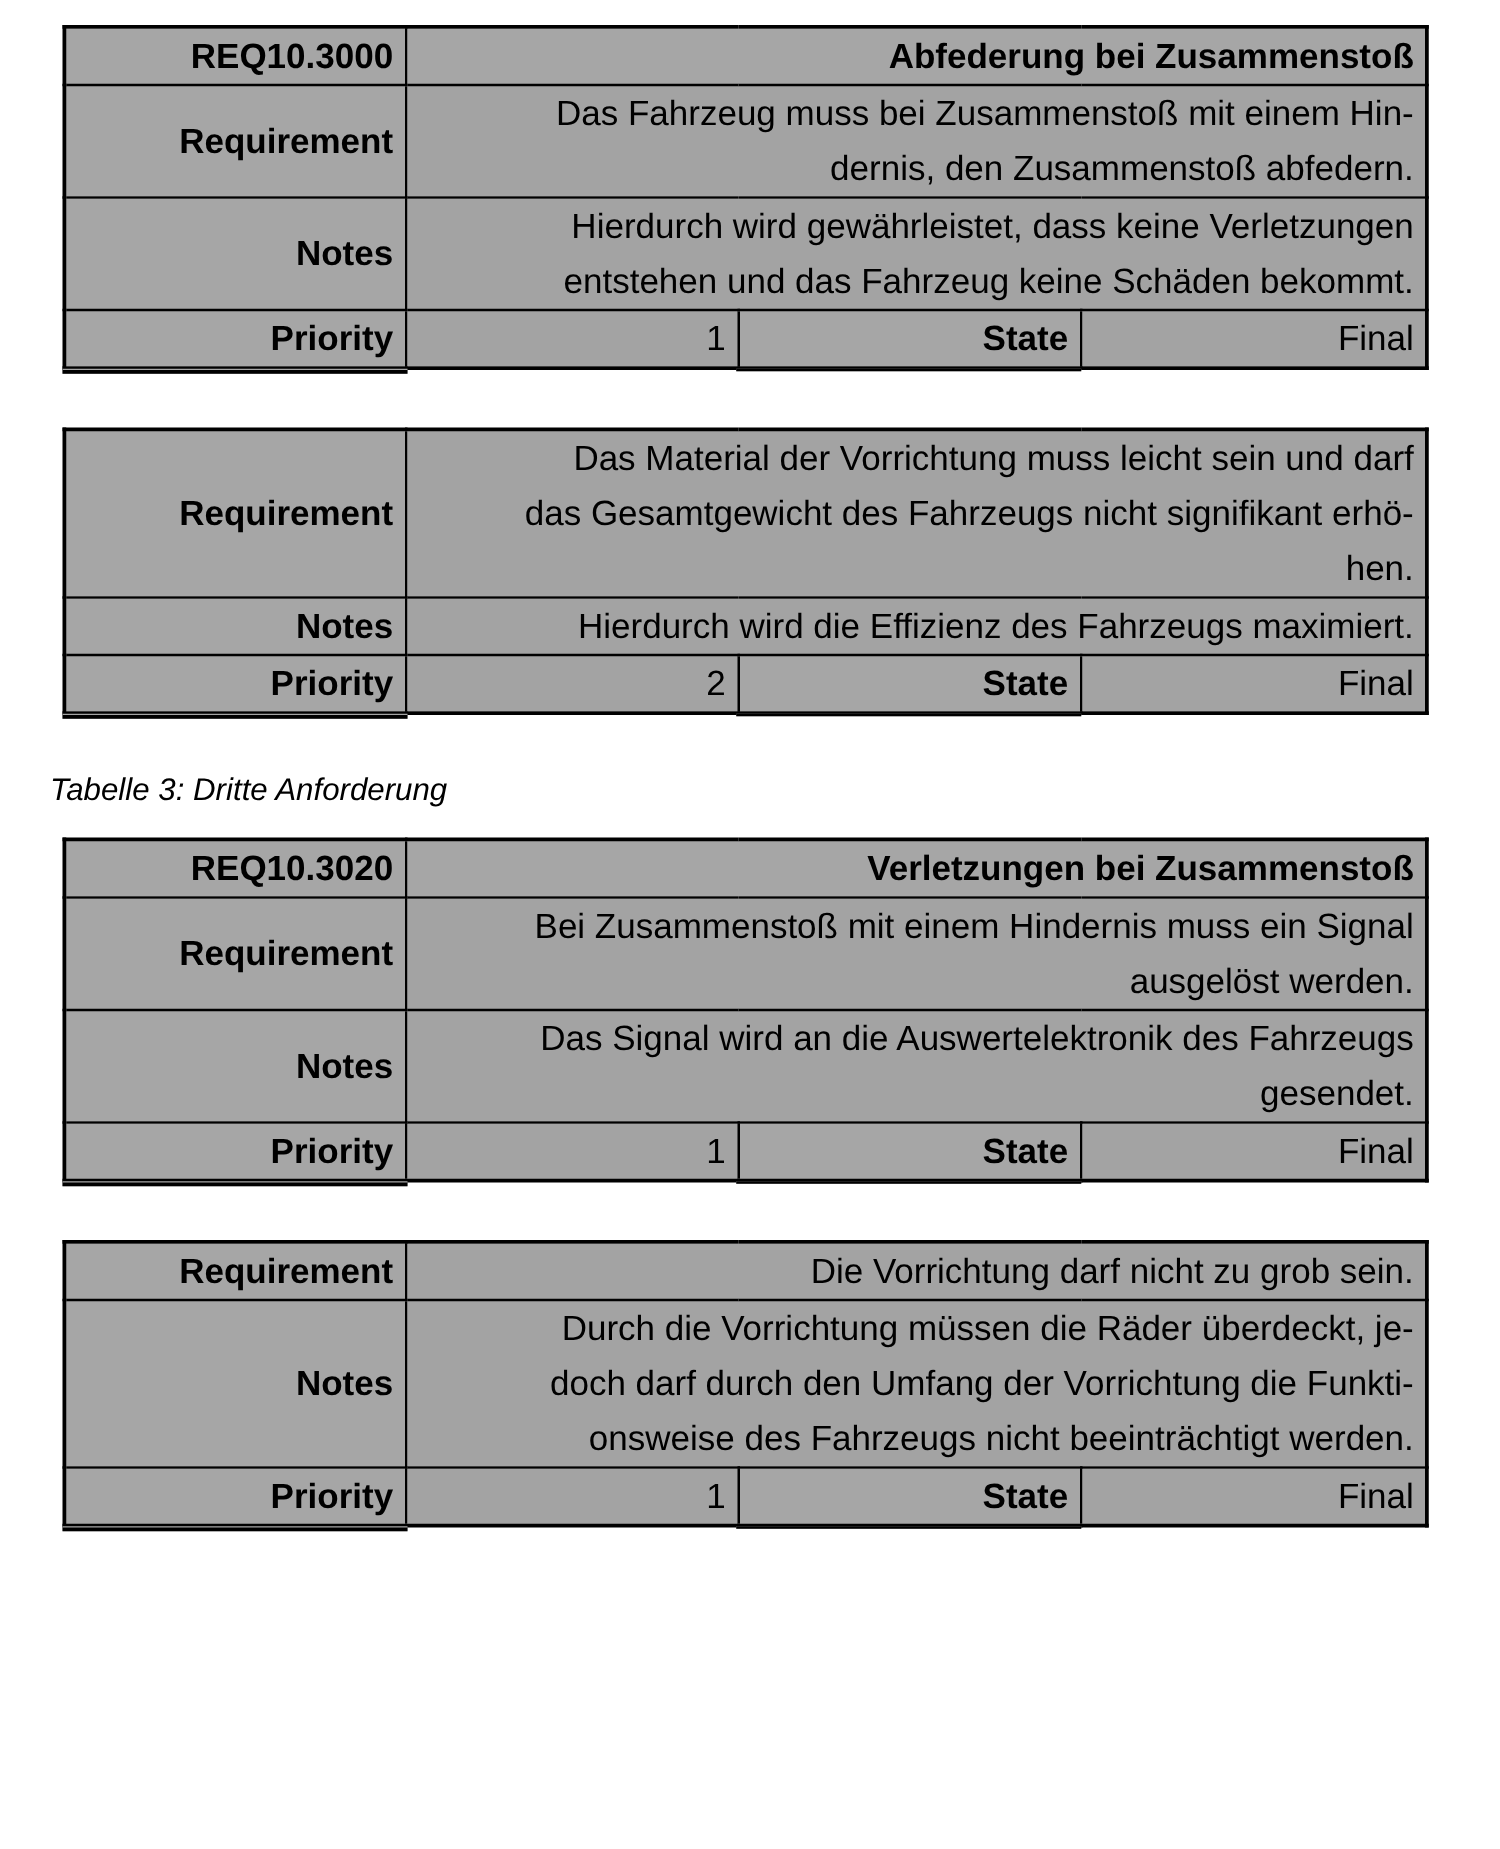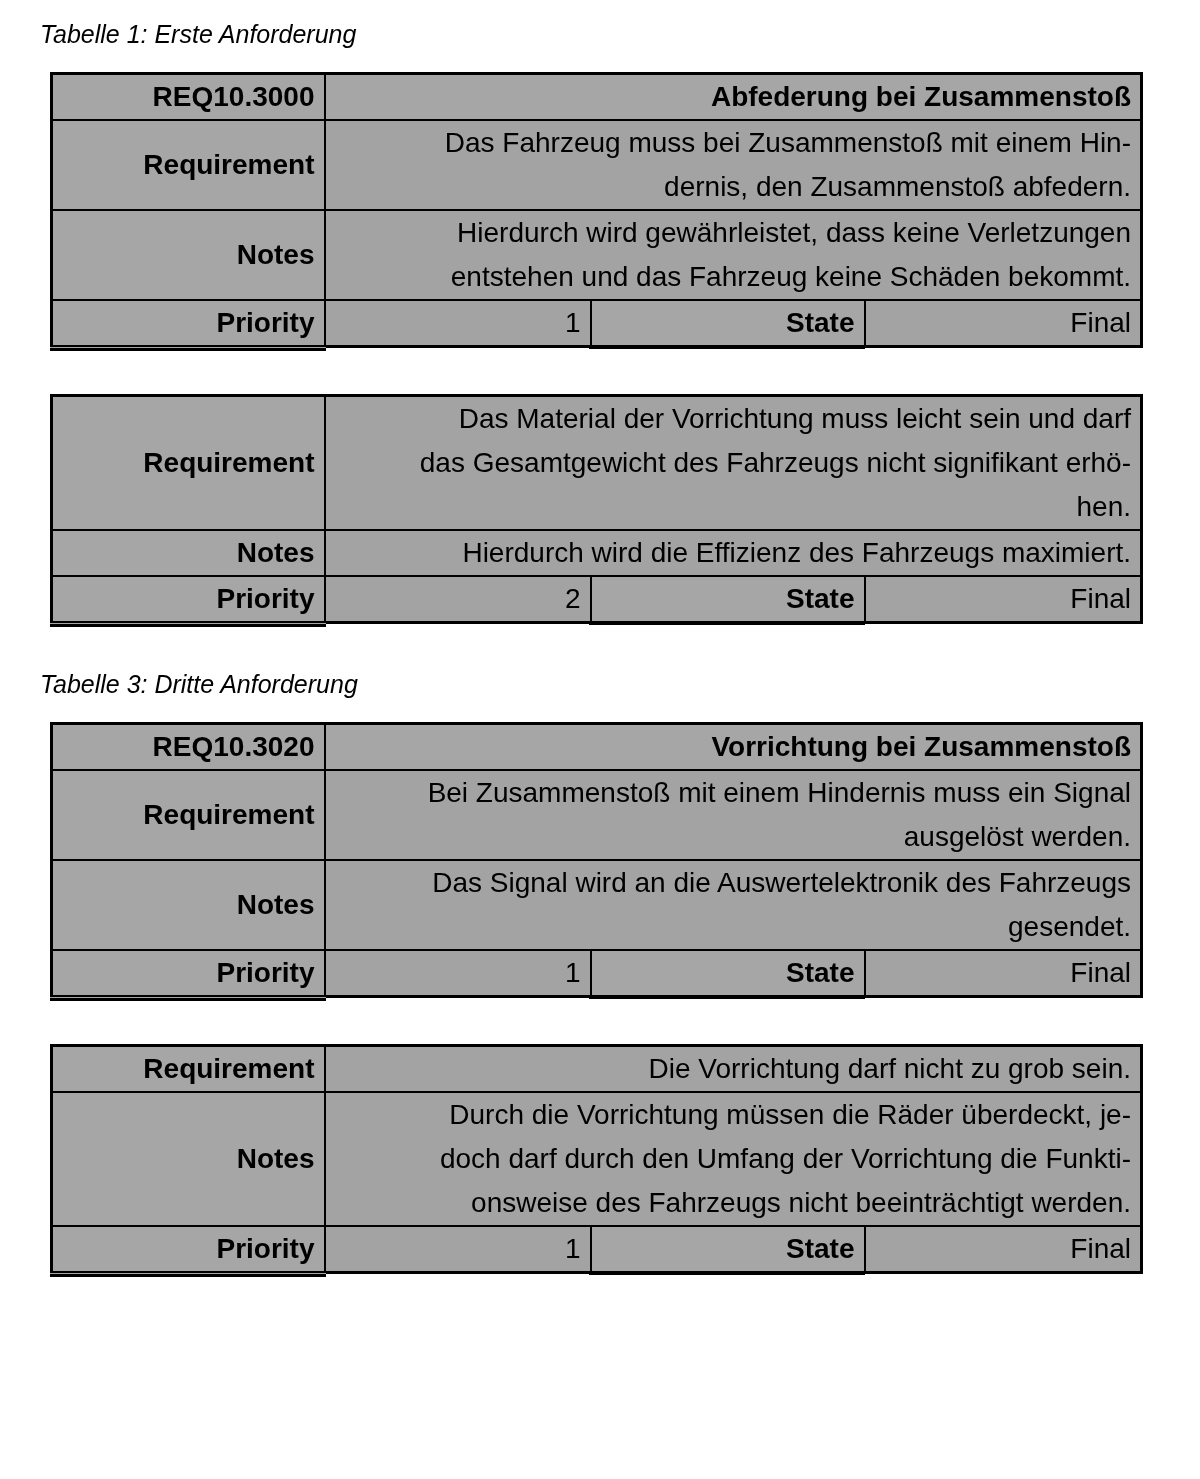--- a/index.html
+++ b/index.html
@@ -79,21 +79,20 @@
     height:2px;
     border-bottom-width:2px;
   }
 </style>
 </head>
 <body>
 
 <div class="page">
 
   <section class="req-section">
-    <p class="caption">Tabelle 1: Erste Anforderung</p>
     <div class="twrap">
       <table class="req-table">
         <colgroup>
             <col style="width:273px">
             <col style="width:266px">
             <col style="width:274px">
             <col style="width:277px">
           </colgroup>
         <tbody>
         <tr>
@@ -162,21 +161,21 @@
       <table class="req-table">
         <colgroup>
             <col style="width:273px">
             <col style="width:266px">
             <col style="width:274px">
             <col style="width:277px">
           </colgroup>
         <tbody>
         <tr>
           <td class="g">REQ10.3020</td>
-          <td class="g" colspan="3">Vorrichtung bei Zusammenstoß</td>
+          <td class="g" colspan="3">Verletzungen bei Zusammenstoß</td>
         </tr>
         <tr>
           <td class="g">Requirement</td>
           <td class="w pre" colspan="3">Bei Zusammenstoß mit einem Hindernis muss ein Signal
 ausgelöst werden.</td>
         </tr>
         <tr>
           <td class="g">Notes</td>
           <td class="w pre" colspan="3">Das Signal wird an die Auswertelektronik des Fahrzeugs
 gesendet.</td>

